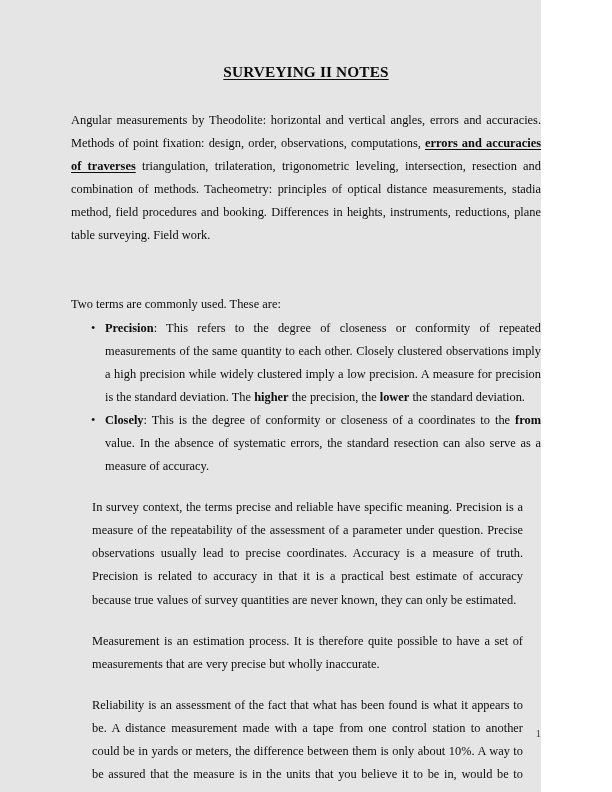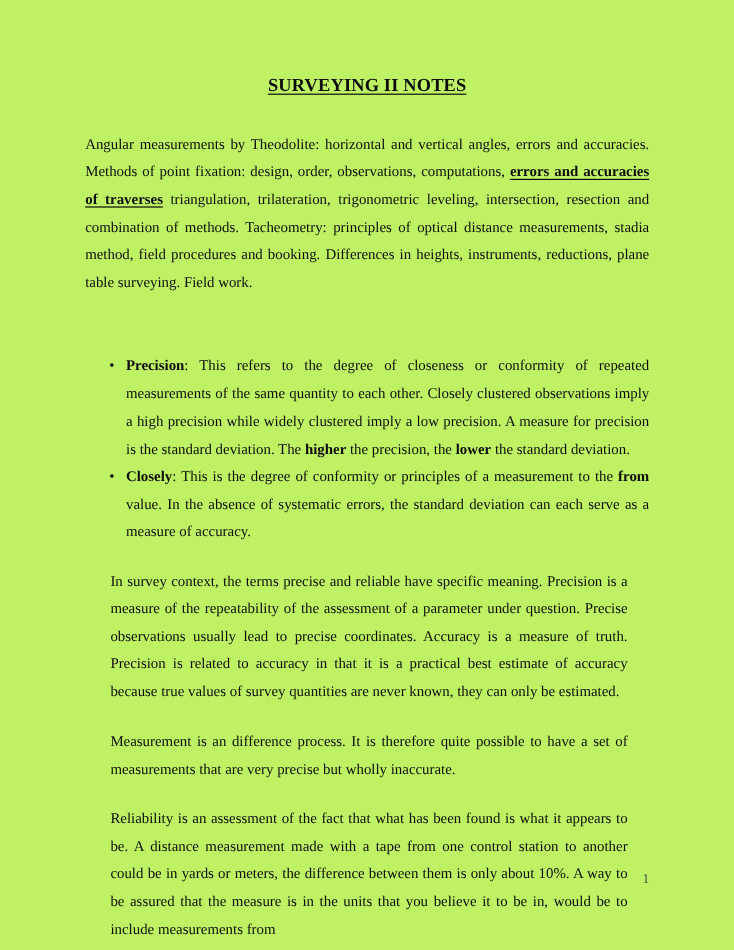--- a/index.html
+++ b/index.html
@@ -3,23 +3,23 @@
 <meta charset="utf-8">
 <title>Surveying II Notes</title>
 <style>
   html, body {
     margin: 0;
     padding: 0;
     background: #ffffff;
   }
   .page {
     position: relative;
-    width: 612px;
+    width: 541px;
     height: 792px;
-    background: #bef264;
+    background: #e5e5e5;
     overflow: hidden;
     font-family: "Liberation Serif", "DejaVu Serif", serif;
     color: #0d0d0d;
     box-sizing: border-box;
   }
   .content {
     position: absolute;
     left: 71px;
     top: 62px;
     width: 470px;
@@ -125,31 +125,32 @@
     <div class="doc-title">SURVEYING II NOTES</div>
 
     <p class="body-par par-intro"><span>Angular measurements by Theodolite:   horizontal and vertical angles, errors and accuracies. Methods of point fixation:  design, order, observations, computations, </span><b class="u">errors and accuracies of traverses</b><span> triangulation, trilateration, trigonometric leveling, intersection, resection and combination of methods.   Tacheometry:  principles of optical distance measurements, stadia method, field procedures and booking.   Differences in heights, instruments, reductions, plane table surveying. Field work.</span></p>
 
     <div class="spacer-lg"></div>
 
 
 
     <div class="spacer-sm"></div>
 
+    <div class="lead-line">Two terms are commonly used. These are:</div>
 
     <ul class="bullets">
       <li>
         <span class="bullet-dot">•</span><b>Precision</b><span>: This refers to the degree of closeness or conformity of repeated measurements of the same quantity to each other. Closely clustered observations imply a high precision while widely clustered imply a low precision. A measure for precision is the standard deviation. The </span><b>higher</b><span> the precision, the </span><b>lower</b><span> the standard deviation.</span>
       </li>
       <li>
-        <span class="bullet-dot">•</span><b>Closely</b><span>: This is the degree of conformity or principles of a measurement to the </span><b>from</b><span> value. In the absence of systematic errors, the standard deviation can each serve as a measure of accuracy.</span>
+        <span class="bullet-dot">•</span><b>Closely</b><span>: This is the degree of conformity or closeness of a coordinates to the </span><b>from</b><span> value. In the absence of systematic errors, the standard resection can also serve as a measure of accuracy.</span>
       </li>
     </ul>
 
     <p class="indented-par">In survey context, the terms precise and reliable have specific meaning. Precision is a measure of the repeatability of the assessment of a parameter under question. Precise observations usually lead to precise coordinates. Accuracy is a measure of truth. Precision is related to accuracy in that it is a practical best estimate of accuracy because true values of survey quantities are never known, they can only be estimated.</p>
-    <p class="indented-par">Measurement is an difference process. It is therefore quite possible to have a set of measurements that are very precise but wholly inaccurate.</p>
+    <p class="indented-par">Measurement is an estimation process. It is therefore quite possible to have a set of measurements that are very precise but wholly inaccurate.</p>
     <p class="indented-par">Reliability is an assessment of the fact that what has been found is what it appears to be. A distance measurement made with a tape from one control station to another could be in yards or meters, the difference between them is only about 10%. A way to be assured that the measure is in the units that you believe it to be in, would be to include measurements from</p>
 
   </div>
 
   <div class="page-number">1</div>
 
 </div>
 
 </body></html>

